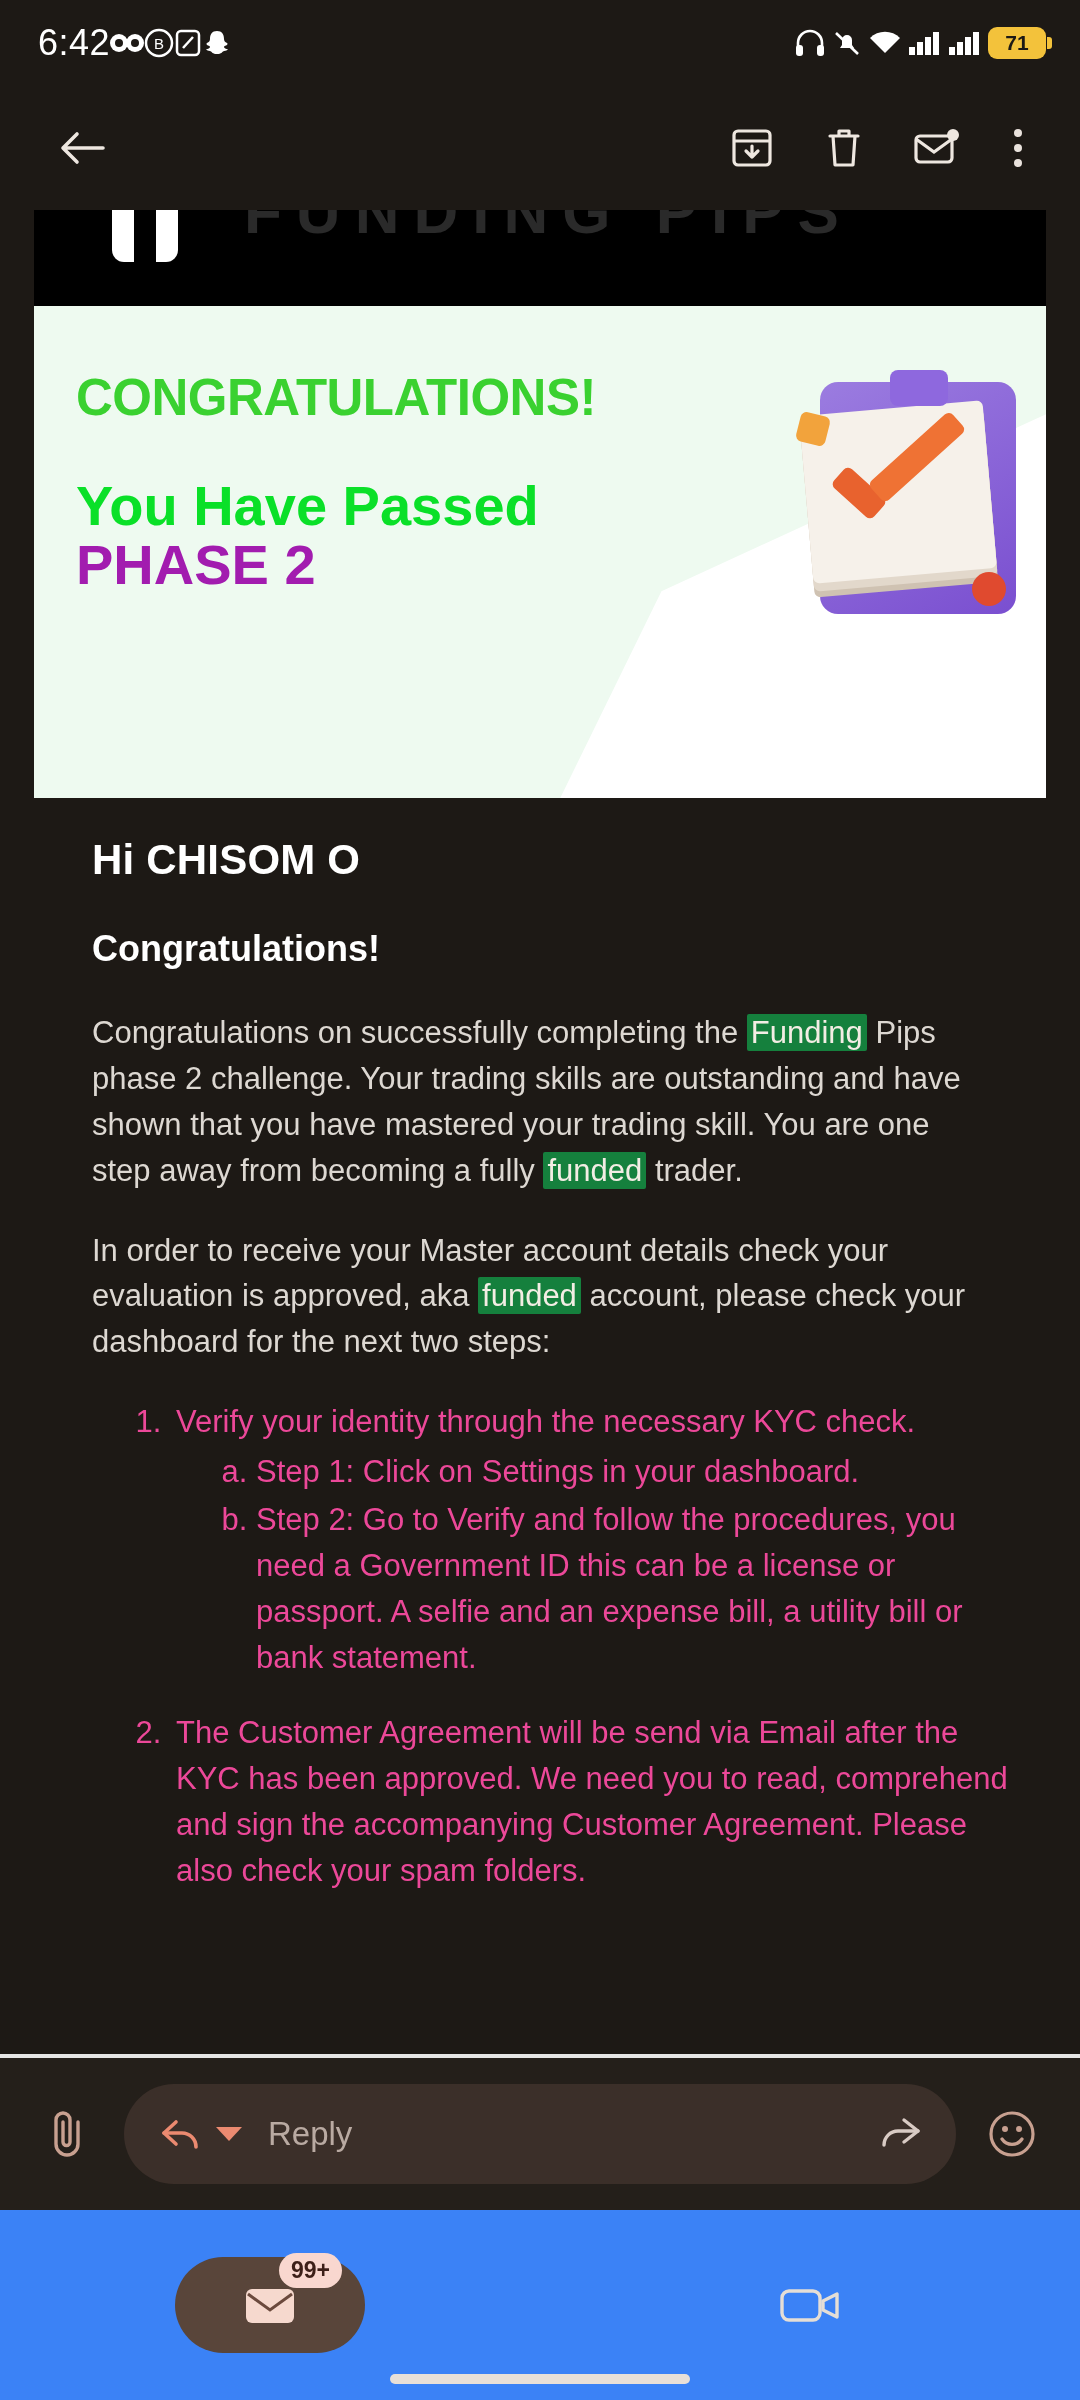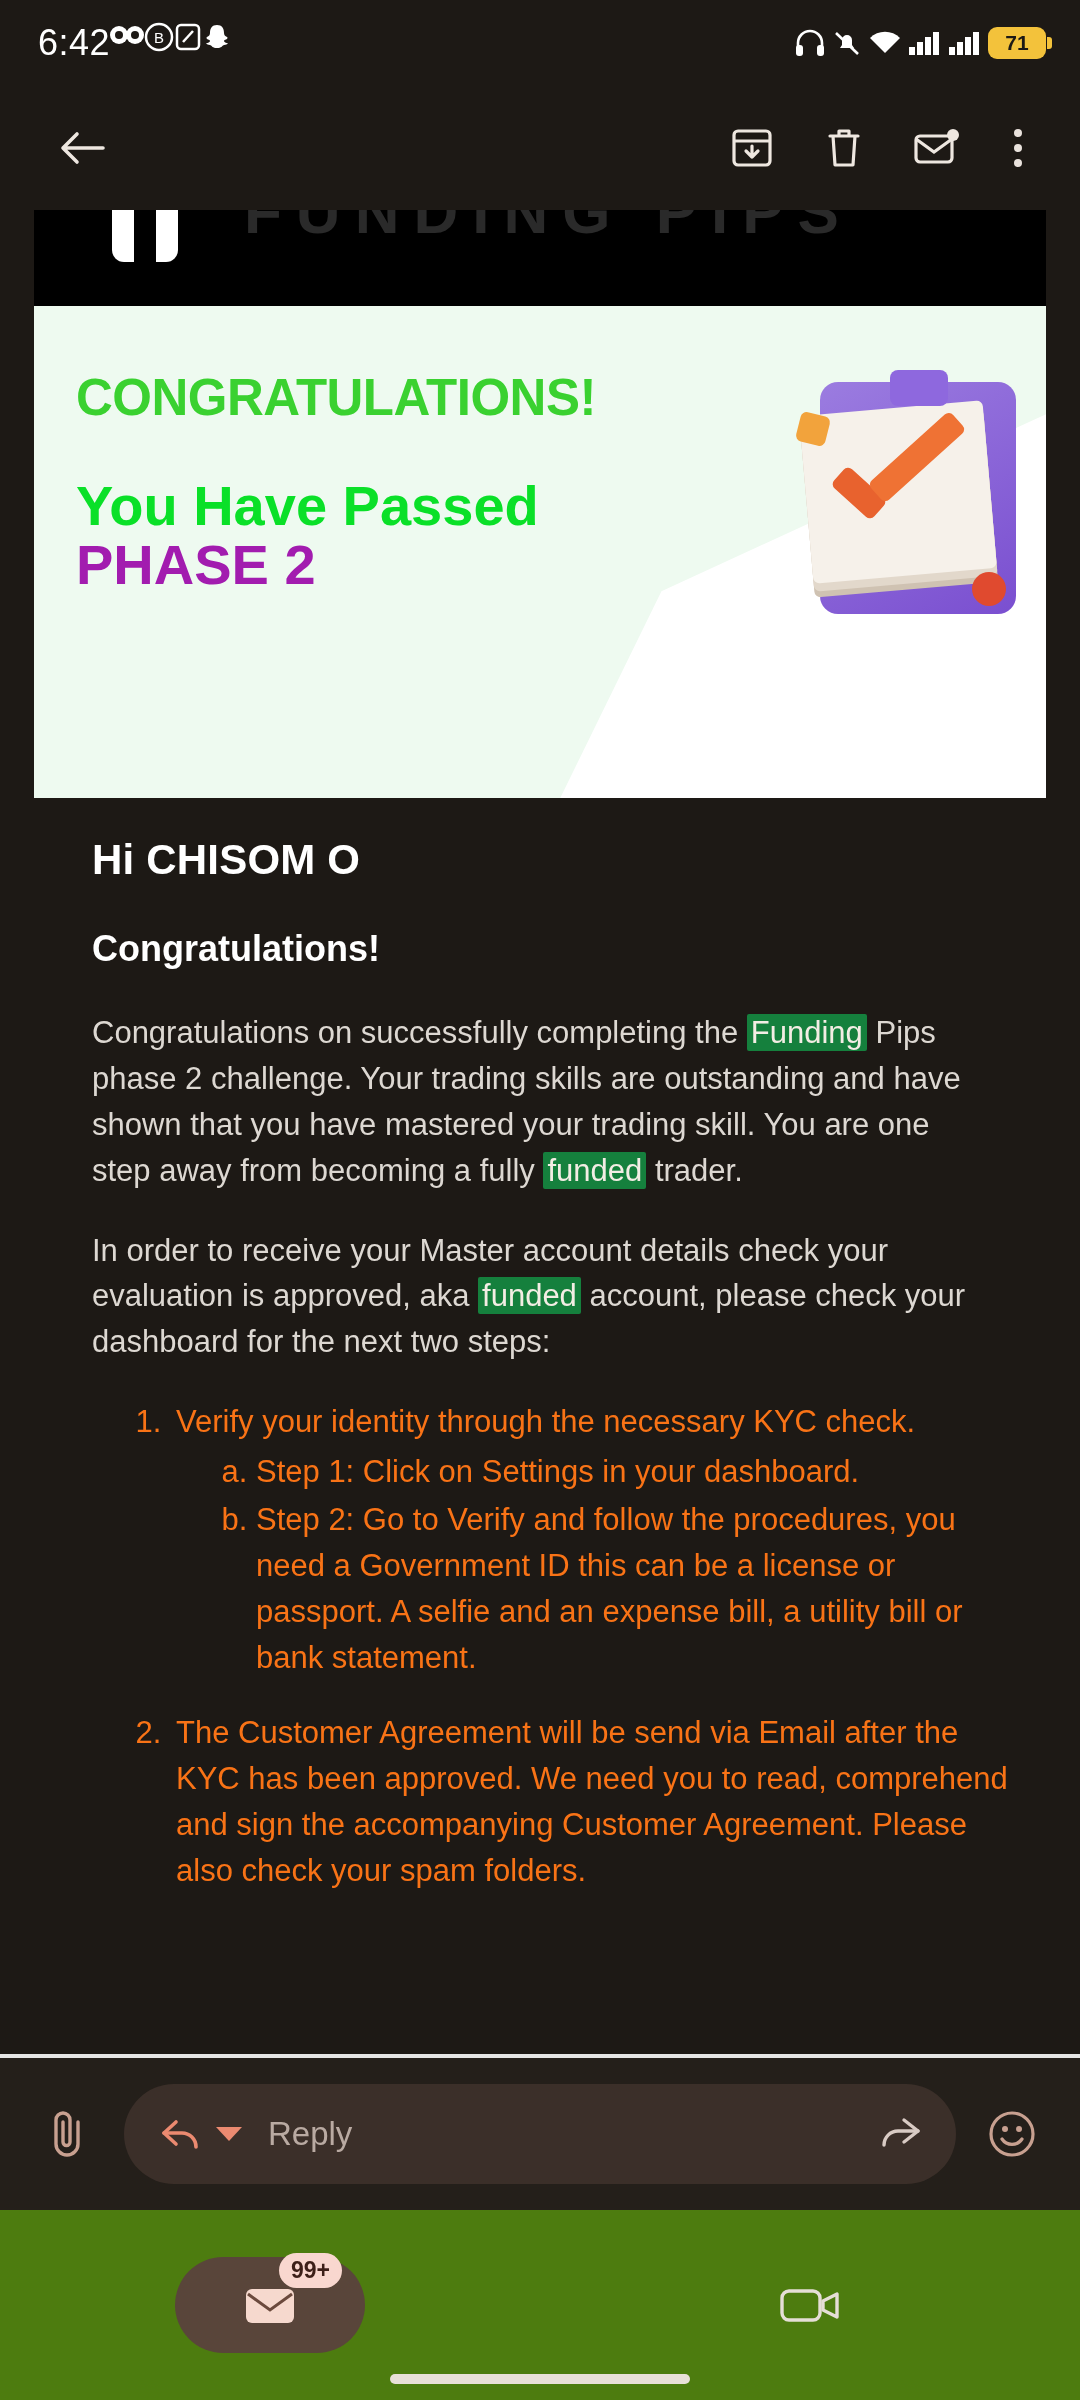--- a/index.html
+++ b/index.html
@@ -20,21 +20,21 @@
   
   .statusbar {
     height: 86px;
     flex: 0 0 86px;
     display: flex;
     align-items: center;
     justify-content: space-between;
     padding: 0 34px 0 38px;
     color: #ffffff;
   }
-  .sb-left { display: flex; align-items: flex-start; }
+  .sb-left { display: flex; align-items: center; }
   .sb-clock { font-size: 36px; letter-spacing: 0.5px; }
   .sb-icon { display: inline-flex; align-items: center; justify-content: center; }
   .sb-right { display: flex; align-items: center; gap: 6px; }
   .battery {
     display: inline-flex; align-items: center; justify-content: center;
     width: 58px; height: 32px; border-radius: 9px;
     background: #f3c23b; color: #1d1915;
     font-size: 21px; font-weight: bold;
     position: relative;
   }
@@ -175,21 +175,21 @@
     margin-bottom: 40px;
   }
   .para {
     font-size: 31px; line-height: 1.48; color: #ddd8d2;
     margin-bottom: 34px; max-width: 900px;
   }
   .hl { background: #15803d; color: #f3ede4; padding: 1px 4px; border-radius: 2px; }
 
   ol.steps {
     margin: 10px 0 0 78px;
-    font-size: 31px; line-height: 1.48; color: #f97316;
+    font-size: 31px; line-height: 1.48; color: #ec4899;
     max-width: 860px;
   }
   ol.steps > li { margin-bottom: 30px; padding-left: 6px; }
   ol.sub { list-style-type: lower-alpha; margin: 0 0 0 80px; padding-top: 4px; }
   ol.sub > li { margin-bottom: 2px; }
 
   
   .replybar {
     flex: 0 0 156px;
     display: flex; align-items: center;
@@ -218,21 +218,21 @@
     font-size: 33px; color: #b9aaa2;
   }
   .emoji-btn {
     width: 76px; height: 76px;
     display: flex; align-items: center; justify-content: center;
   }
 
   
   .bottomnav {
     flex: 0 0 190px;
-    background: #4d7c0f;
+    background: #3b82f6;
     display: flex; align-items: center; justify-content: space-around;
     position: relative;
     text-decoration: underline;
   }
   .nav-item { position: relative; width: 190px; height: 96px; display: flex; align-items: center; justify-content: center; }
   .nav-pill {
     width: 190px; height: 96px; border-radius: 48px;
     background: #59453a;
     display: flex; align-items: center; justify-content: center;
   }

